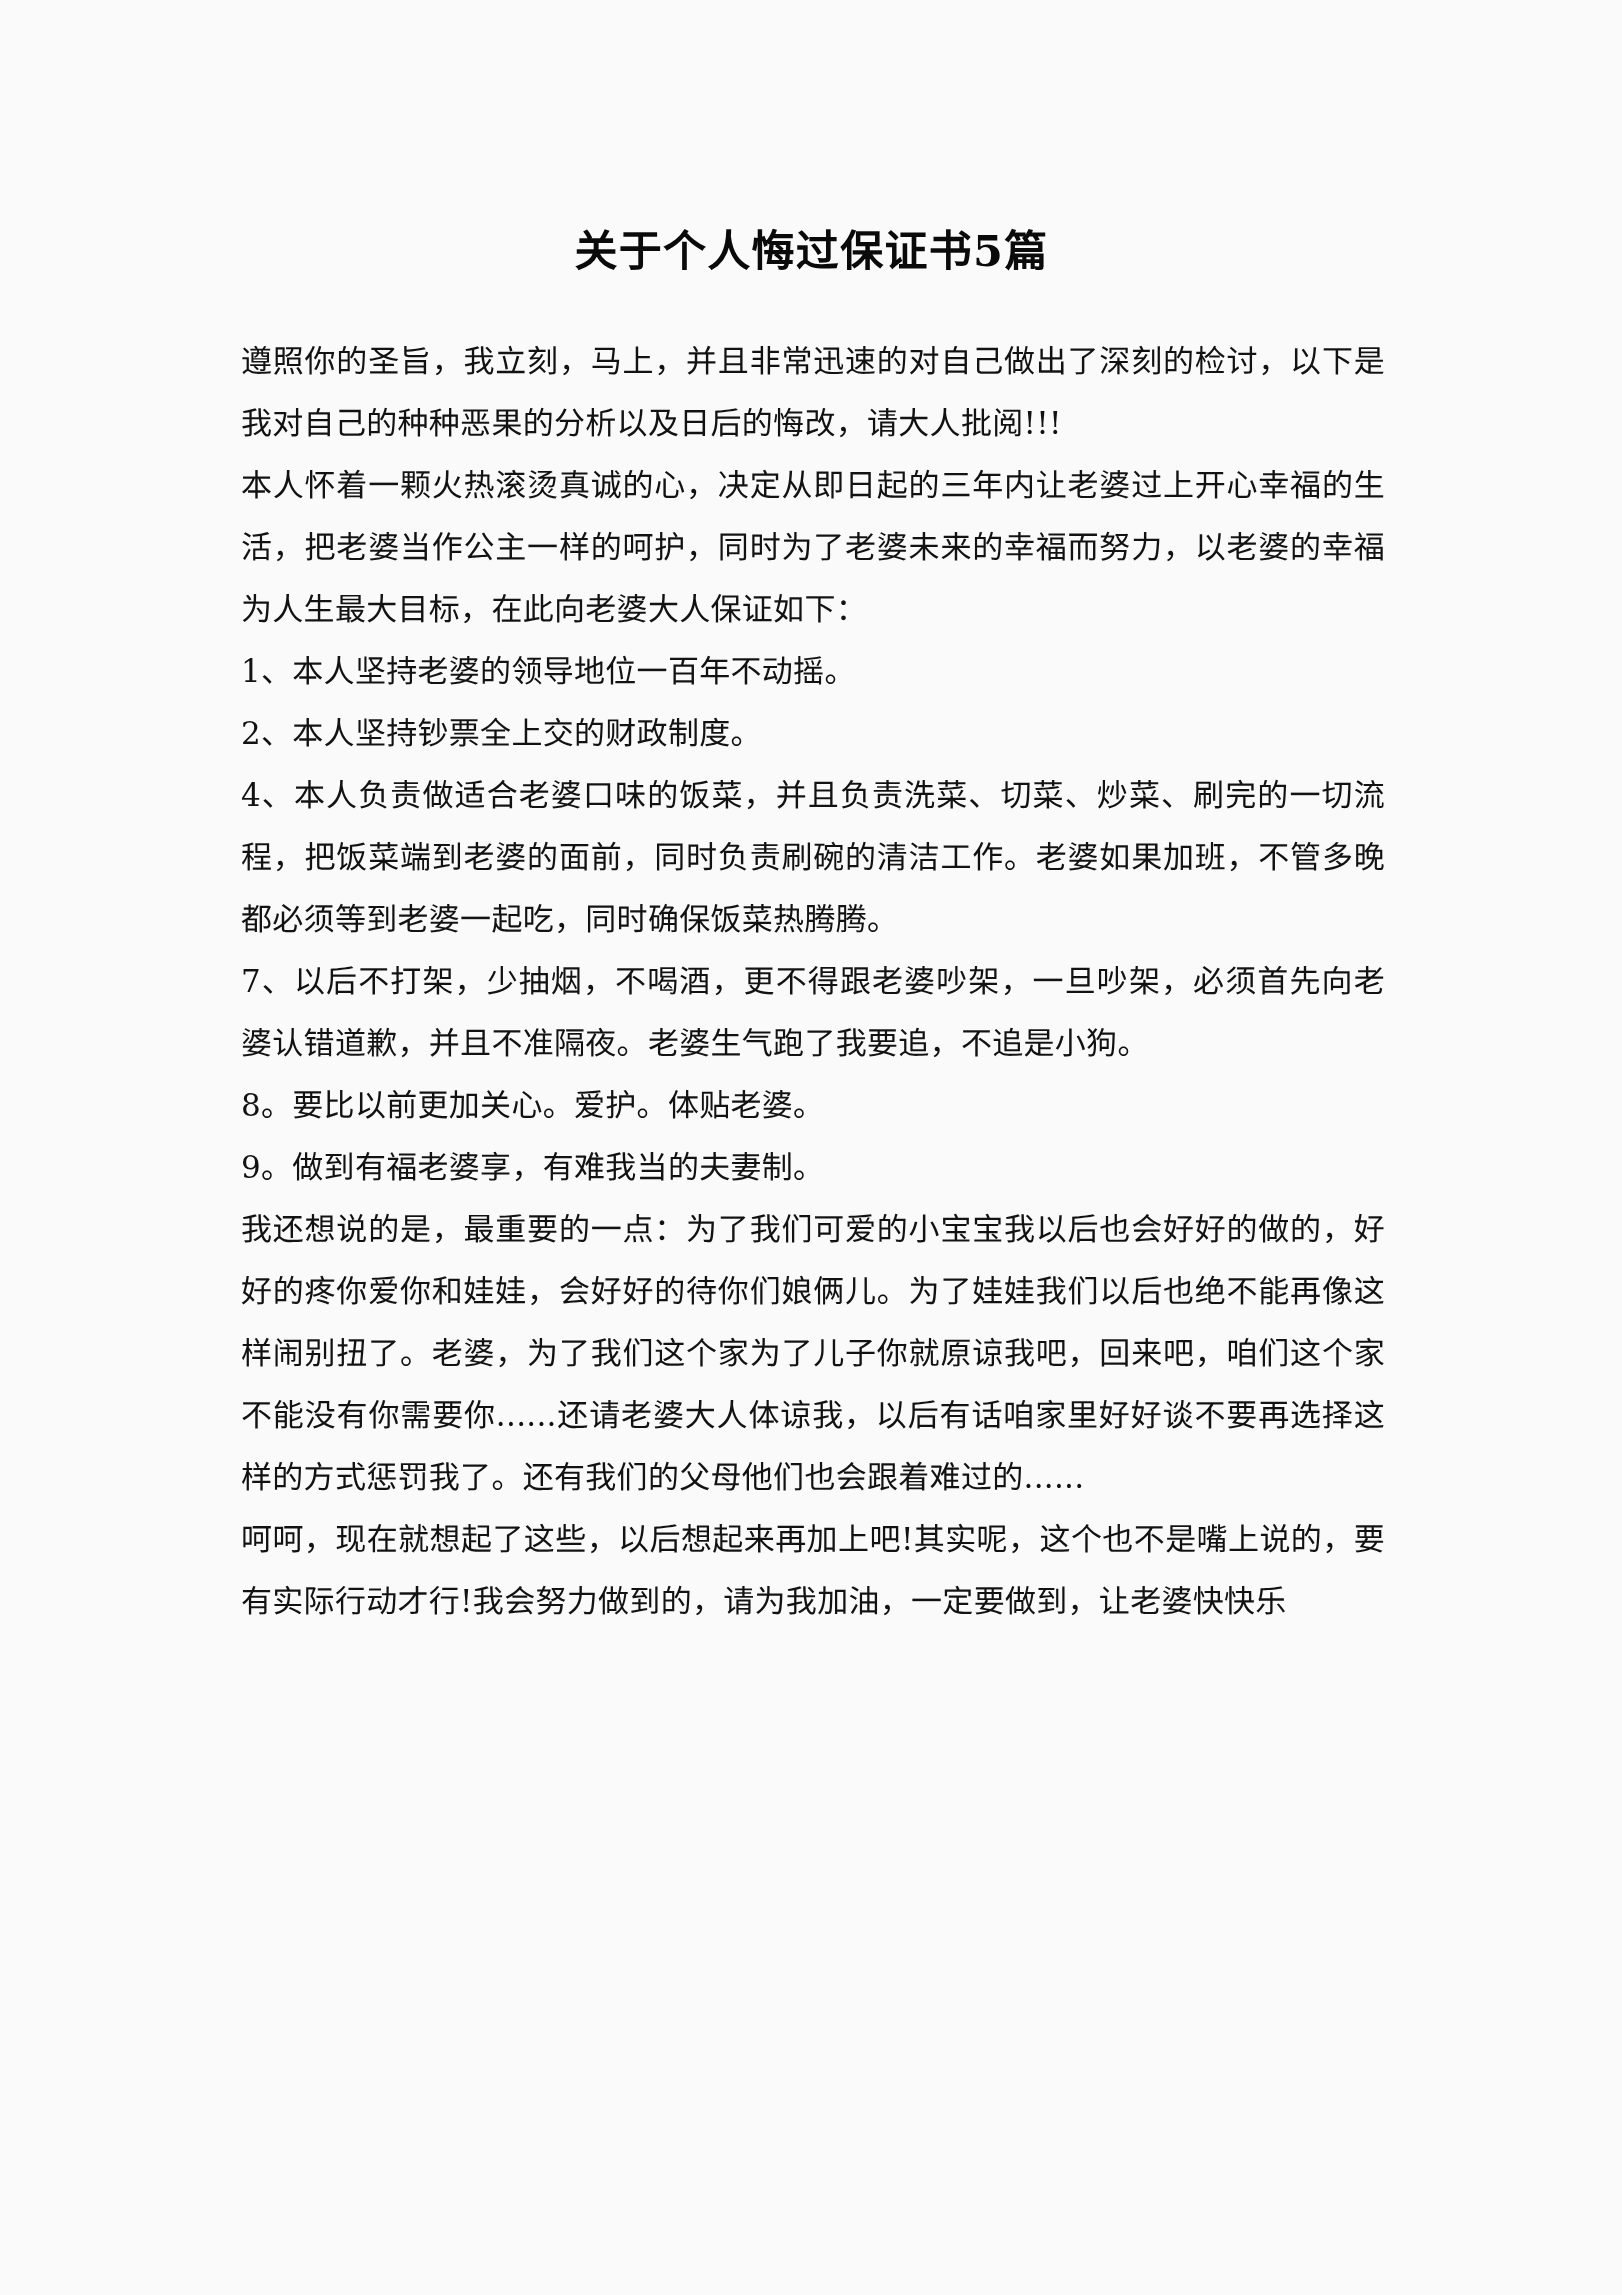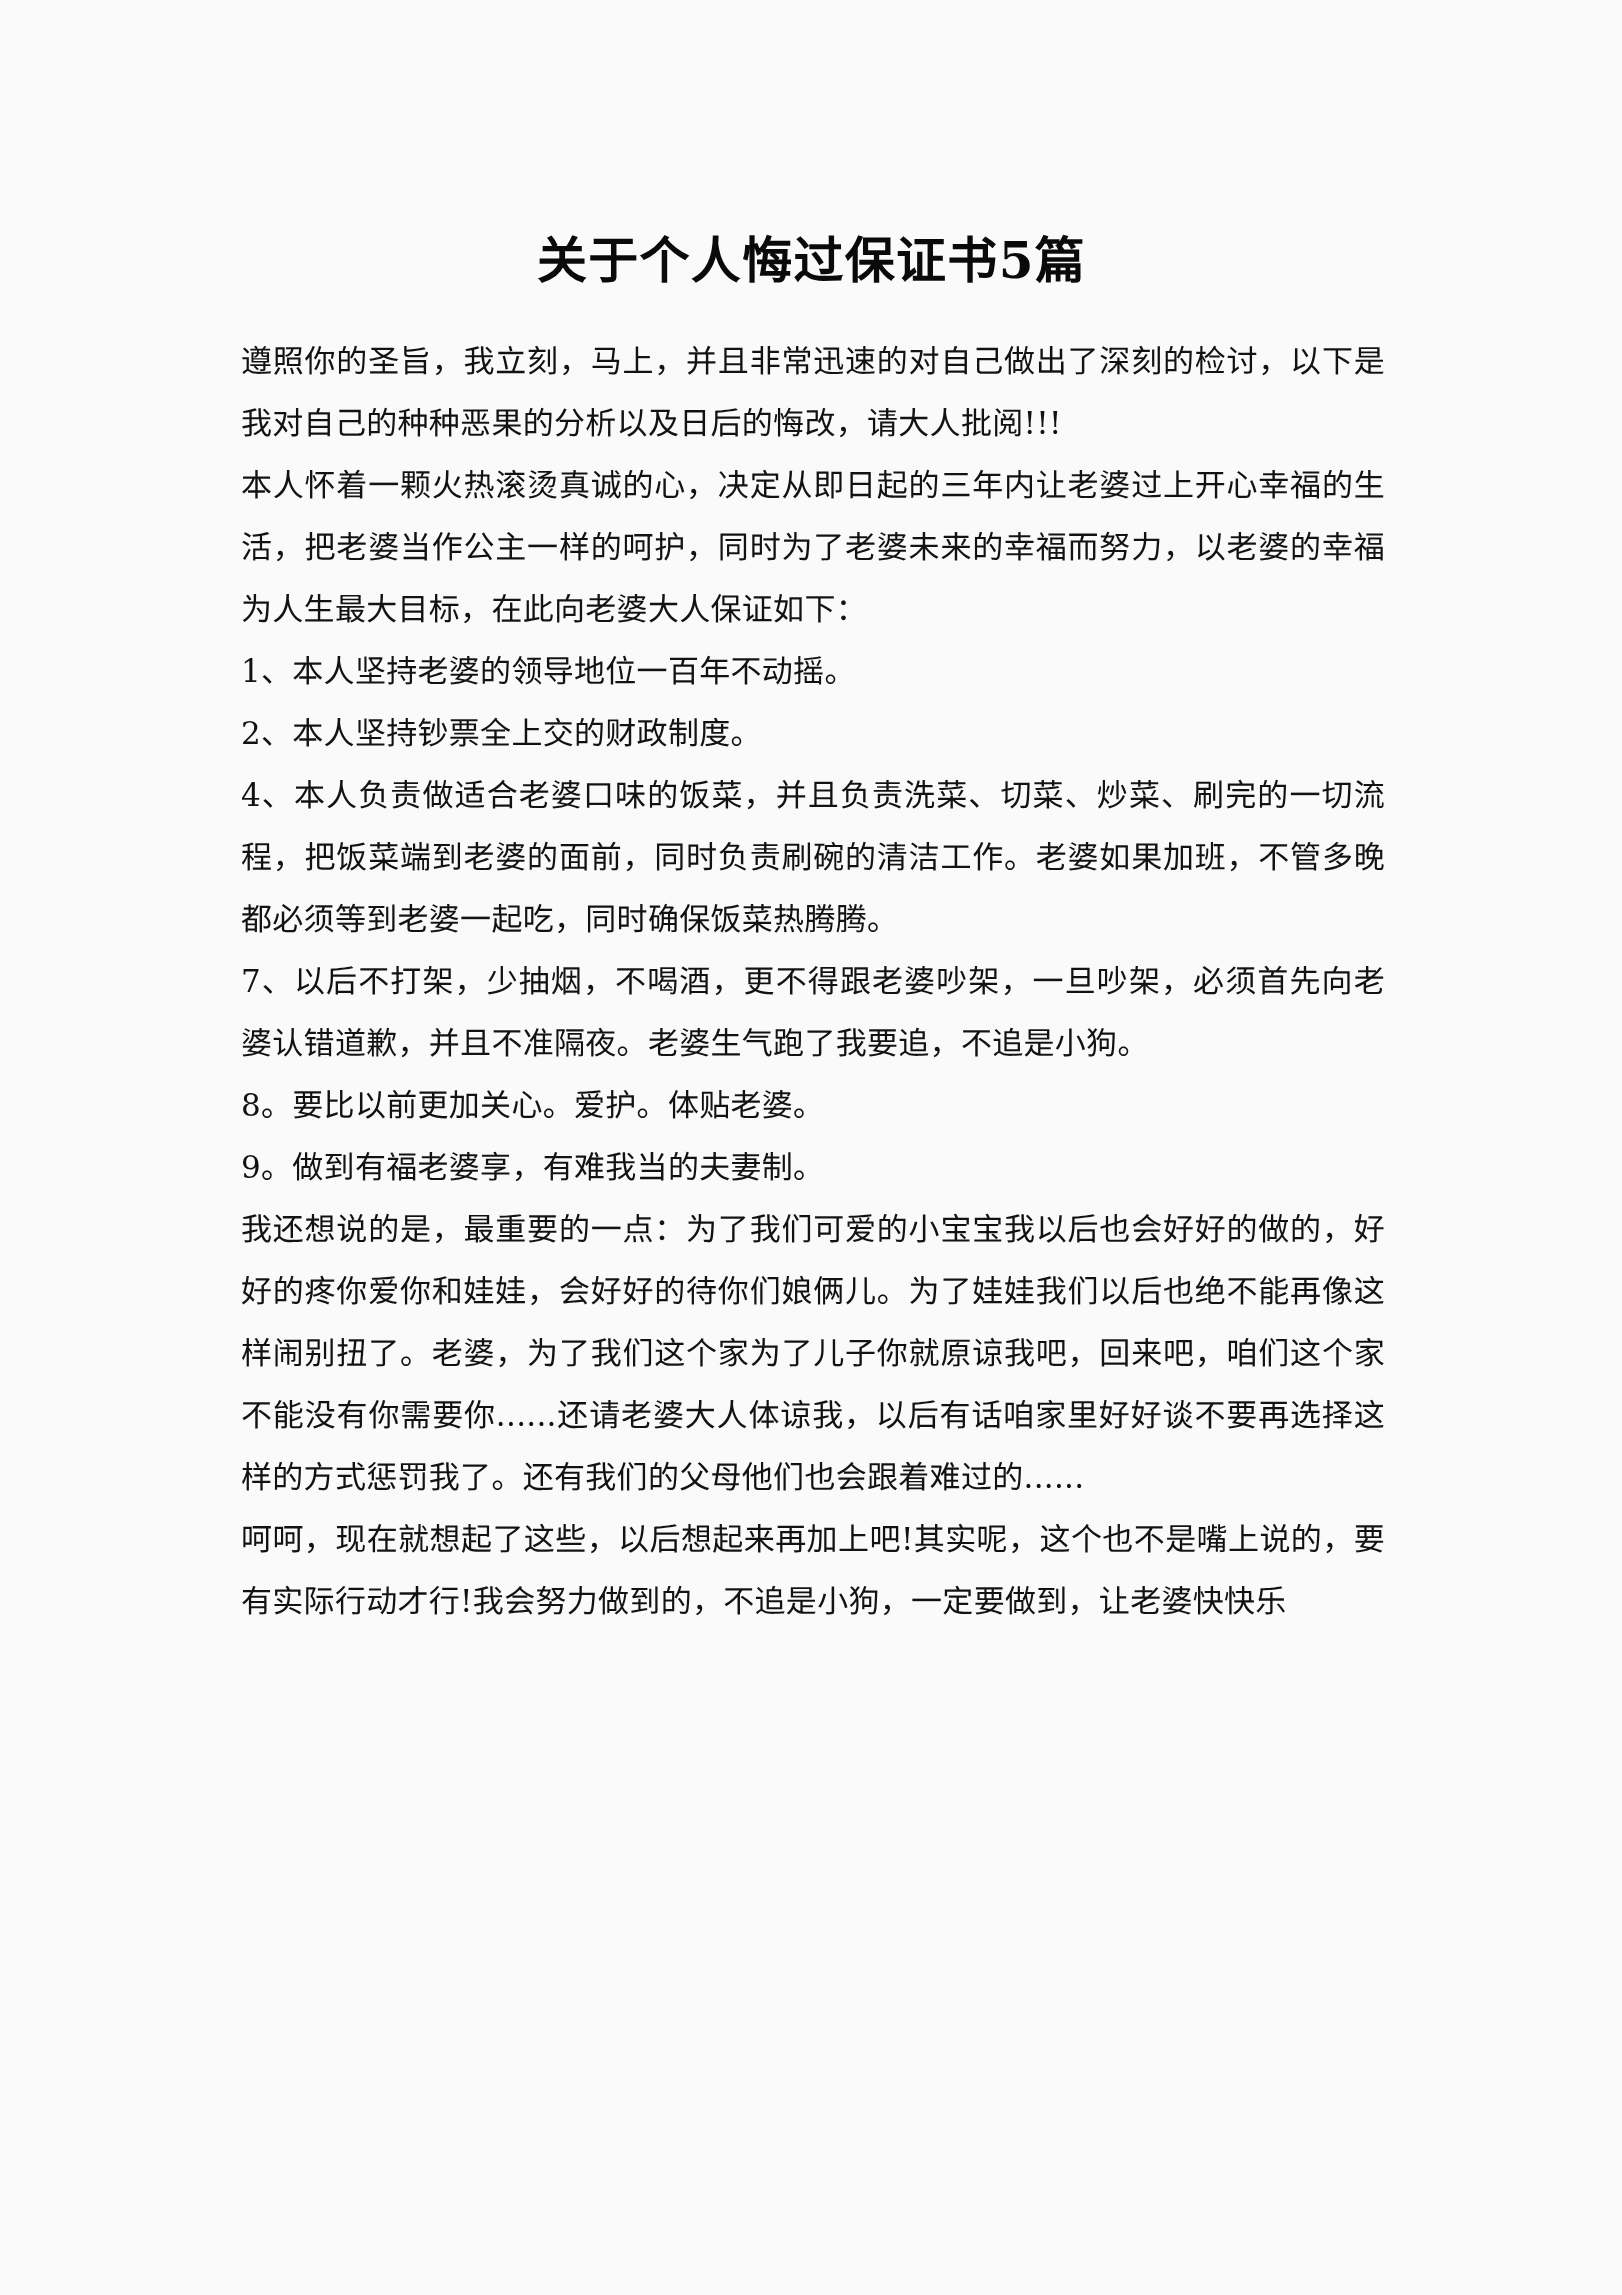--- a/index.html
+++ b/index.html
@@ -25,21 +25,21 @@
     box-sizing: border-box;
   }
 
   
   .doc-title {
     position: absolute;
     top: 196px;
     left: 0;
     width: 1623px;
     text-align: center;
-    font-size: 50px;
+    font-size: 43px;
     font-weight: bold;
     line-height: 1.25;
     letter-spacing: 1.3px;
     color: #0a0a0a;
     font-family: "DejaVu Serif", "Liberation Serif", serif;
   }
 
   
   .body-block {
     position: absolute;
@@ -94,17 +94,17 @@
 
 
     <p class="para">7、以后不打架，少抽烟，不喝酒，更不得跟老婆吵架，一旦吵架，必须首先向老婆认错道歉，并且不准隔夜。老婆生气跑了我要追，不追是小狗。</p>
 
     <p class="para">8。要比以前更加关心。爱护。体贴老婆。</p>
 
     <p class="para">9。做到有福老婆享，有难我当的夫妻制。</p>
 
     <p class="para">我还想说的是，最重要的一点：为了我们可爱的小宝宝我以后也会好好的做的，好好的疼你爱你和娃娃，会好好的待你们娘俩儿。为了娃娃我们以后也绝不能再像这样闹别扭了。老婆，为了我们这个家为了儿子你就原谅我吧，回来吧，咱们这个家不能没有你需要你......还请老婆大人体谅我，以后有话咱家里好好谈不要再选择这样的方式惩罚我了。还有我们的父母他们也会跟着难过的......</p>
 
-    <p class="para clipped">呵呵，现在就想起了这些，以后想起来再加上吧!其实呢，这个也不是嘴上说的，要有实际行动才行!我会努力做到的，不追是小狗，一定要做到，让老婆快快乐</p>
+    <p class="para clipped">呵呵，现在就想起了这些，以后想起来再加上吧!其实呢，这个也不是嘴上说的，要有实际行动才行!我会努力做到的，请为我加油，一定要做到，让老婆快快乐</p>
 
   </div>
 </div>
 
 
 </body></html>

